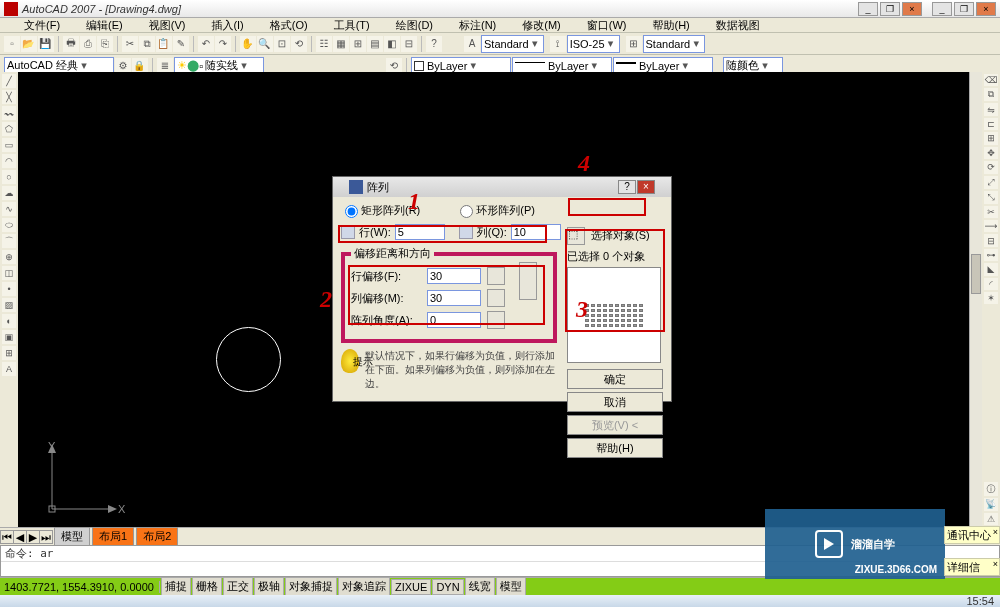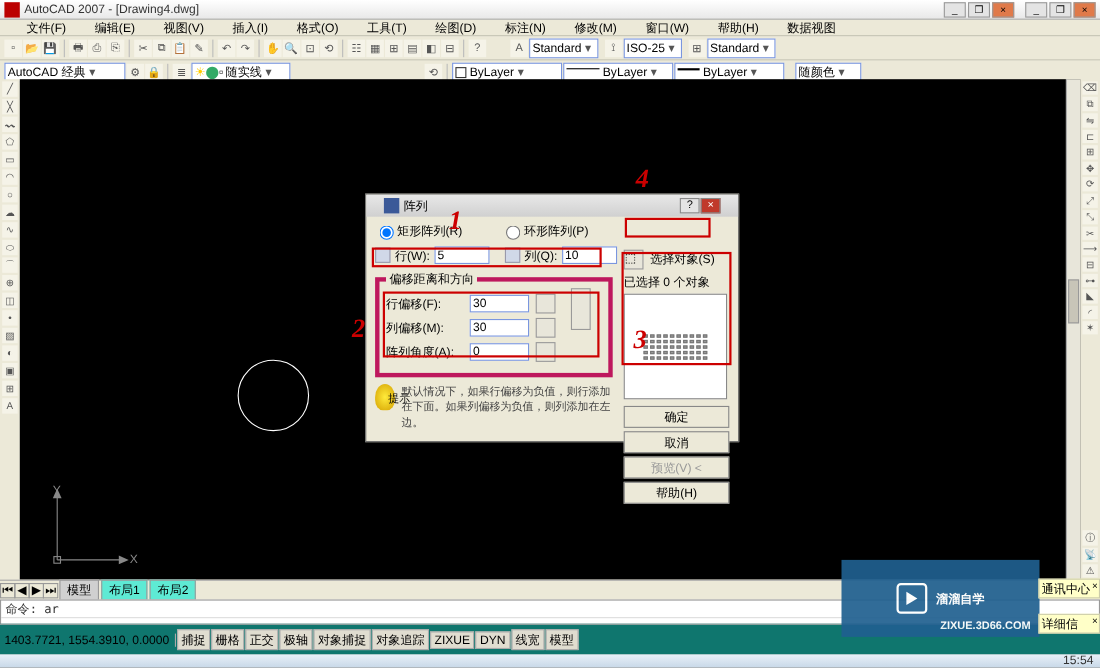--- a/index.html
+++ b/index.html
@@ -1,21 +1,21 @@
 <!DOCTYPE html>
 <html><head>
 <meta charset="utf-8">
 <style>
 * { margin: 0; padding: 0; box-sizing: border-box; font-family: "Microsoft YaHei", SimSun, sans-serif; font-size: 11px; }
 body { width: 1000px; height: 607px; background: #d6d3ce; overflow: hidden; position: relative; }
 
 
 .titlebar { height: 18px; background: linear-gradient(#fff,#e8e8e8); display: flex; align-items: center; padding: 0 4px; border-bottom: 1px solid #aaa; }
 .titlebar .icon { width: 14px; height: 14px; background: #b00; margin-right: 4px; }
-.titlebar .title { flex: 1; font-size: 11px; color: #333; }
+.titlebar .title { flex: 1; font-size: 11px; color: #333; font-style: italic; }
 .titlebar .wbtns { display:flex; gap:2px; }
 .titlebar .wbtn { width: 20px; height: 14px; background:#e4e4e4; border:1px solid #999; font-size:9px; text-align:center; line-height:12px; }
 .titlebar .wbtn.cls { background:#e07a4a; }
 
 
 .menubar { height: 15px; background: #ece9d8; display: flex; align-items: center; padding: 0 4px; font-size: 11px; color: #000; gap: 2px; border-bottom:1px solid #c0c0b0;}
 .menubar span { padding: 0 4px; cursor: default; margin-left: 16px; }
 
 
 .tbrow { height: 22px; background: #ece9d8; display: flex; align-items: center; padding: 0 4px; border-bottom: 1px solid #c0c0b0; gap: 1px; }
@@ -73,29 +73,29 @@
 .tip { display:flex; gap:6px; margin-top:6px; width:216px; font-size:10px; color:#444; }
 .tip .bulb { width:18px; height:24px; background:radial-gradient(#ffeb3b,#d4a000); border-radius:50% 50% 40% 40%; flex-shrink:0; }
 
 
 .hl { position:absolute; border:2px solid #c00; pointer-events:none; }
 
 
 .bottabs { position:absolute; left:0; right:0; bottom:62px; height:18px; background:#ece9d8; display:flex; align-items:center; font-size:10px; border-top:1px solid #aaa; }
 .bottabs .nav { display:flex; }
 .bottabs .nav span { width:14px; height:14px; border:1px solid #999; text-align:center; line-height:12px; margin-right:-1px; }
-.bottabs .tab { padding:1px 6px; border:1px solid #999; background:#5eead4; margin-left:2px; }
+.bottabs .tab { padding:1px 6px; border:1px solid #999; background:#f97316; margin-left:2px; }
 .bottabs .tab.active { background:#d0d0d0; }
 
 
 .cmdarea { position:absolute; left:0; right:0; bottom:30px; height:32px; background:#fff; border:1px solid #999; }
 .cmdline { height:16px; border-bottom:1px solid #ddd; padding:0 4px; font-size:11px; font-family:monospace; color:#333; }
 
 
-.statusbar { position:absolute; left:0; right:0; bottom:12px; height:28px; background:#0f766e; border-top:1px solid #aaa; display:flex; align-items:center; font-size:10px; }
+.statusbar { position:absolute; left:0; right:0; bottom:12px; height:18px; background:#84cc16; border-top:1px solid #aaa; display:flex; align-items:center; font-size:10px; }
 .statusbar .coords { width:160px; padding:0 4px; border-right:1px solid #aaa; }
 .statusbar .mode { padding:1px 3px; border:1px solid #aaa; margin-left:1px; background:#e0ddd0; }
 
 
 .taskbar { position:absolute; left:0; right:0; bottom:0; height:12px; background:linear-gradient(#e8f0f8,#c8d8e8); display:flex; align-items:center; justify-content:flex-end; padding:0 6px; font-size:9px; color:#333; }
 
 
 .watermark { position:absolute; right:55px; bottom:28px; width:180px; height:70px; background:#206090; color:#fff; display:flex; align-items:center; justify-content:center; font-size:18px; font-weight:bold; opacity:.92; }
 .watermark .sub { position:absolute; bottom:4px; right:8px; font-size:10px; font-weight:bold; }
 .watermark .play { width:28px; height:28px; border:2px solid #fff; border-radius:4px; display:flex; align-items:center; justify-content:center; margin-right:8px; }

